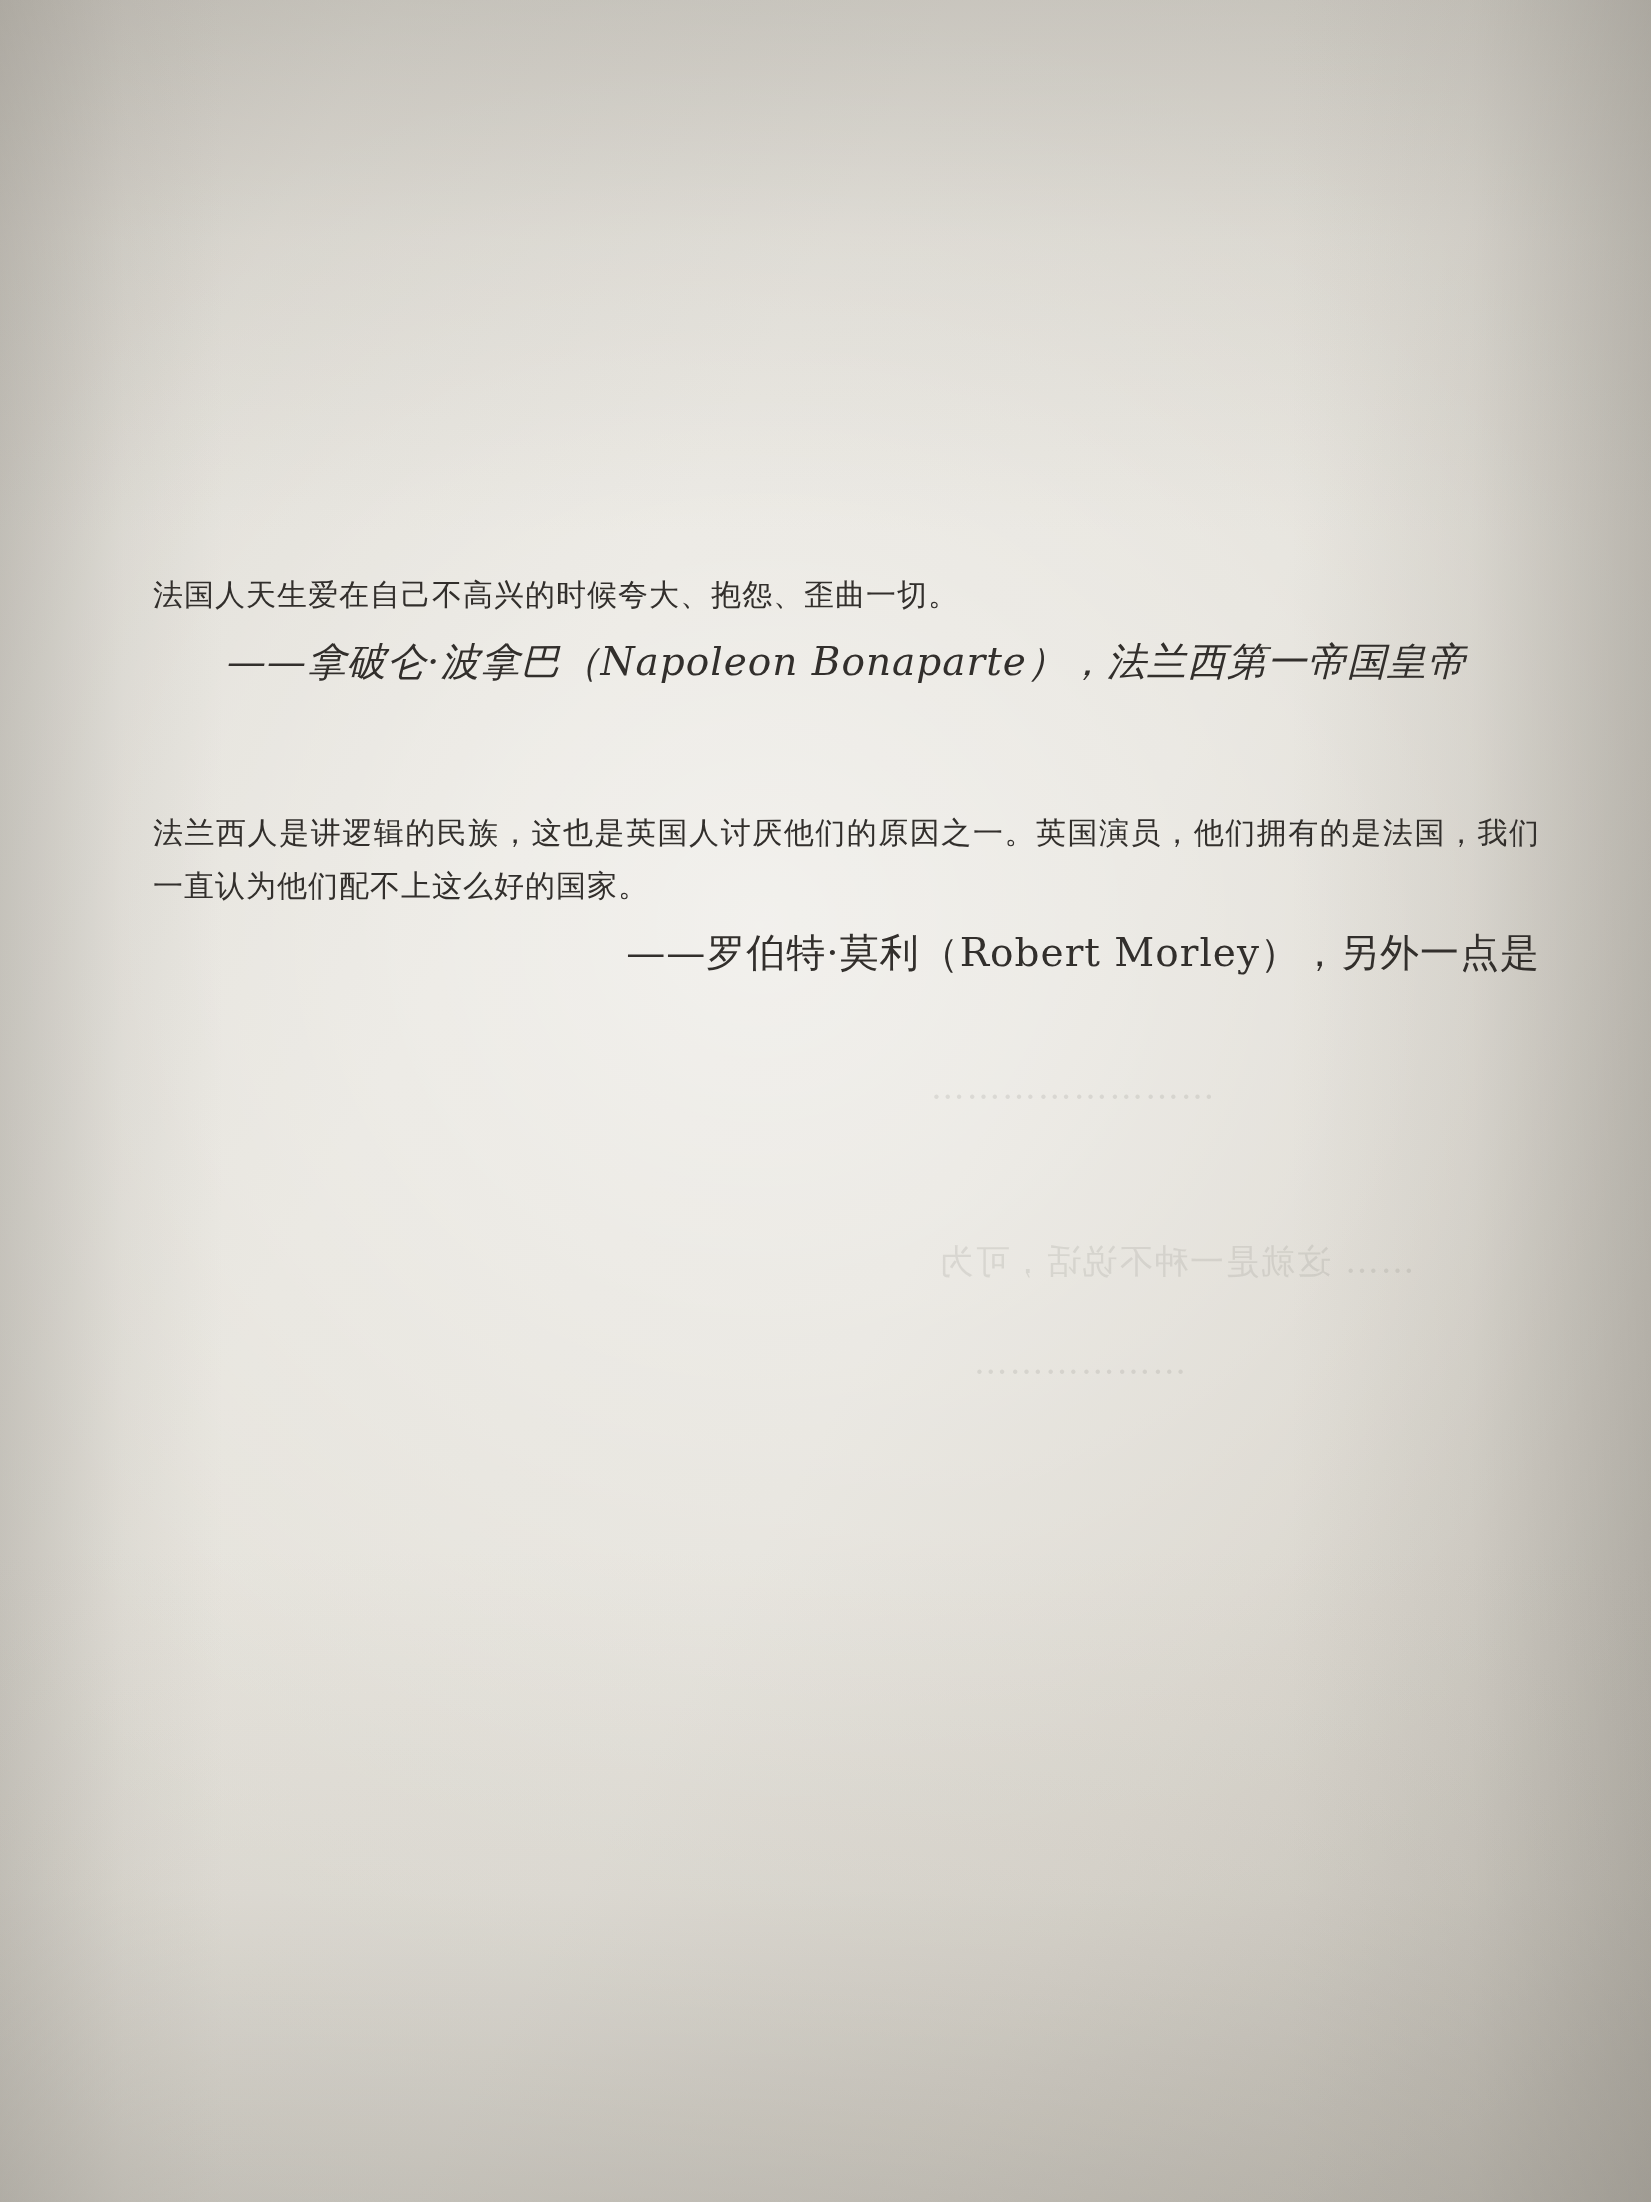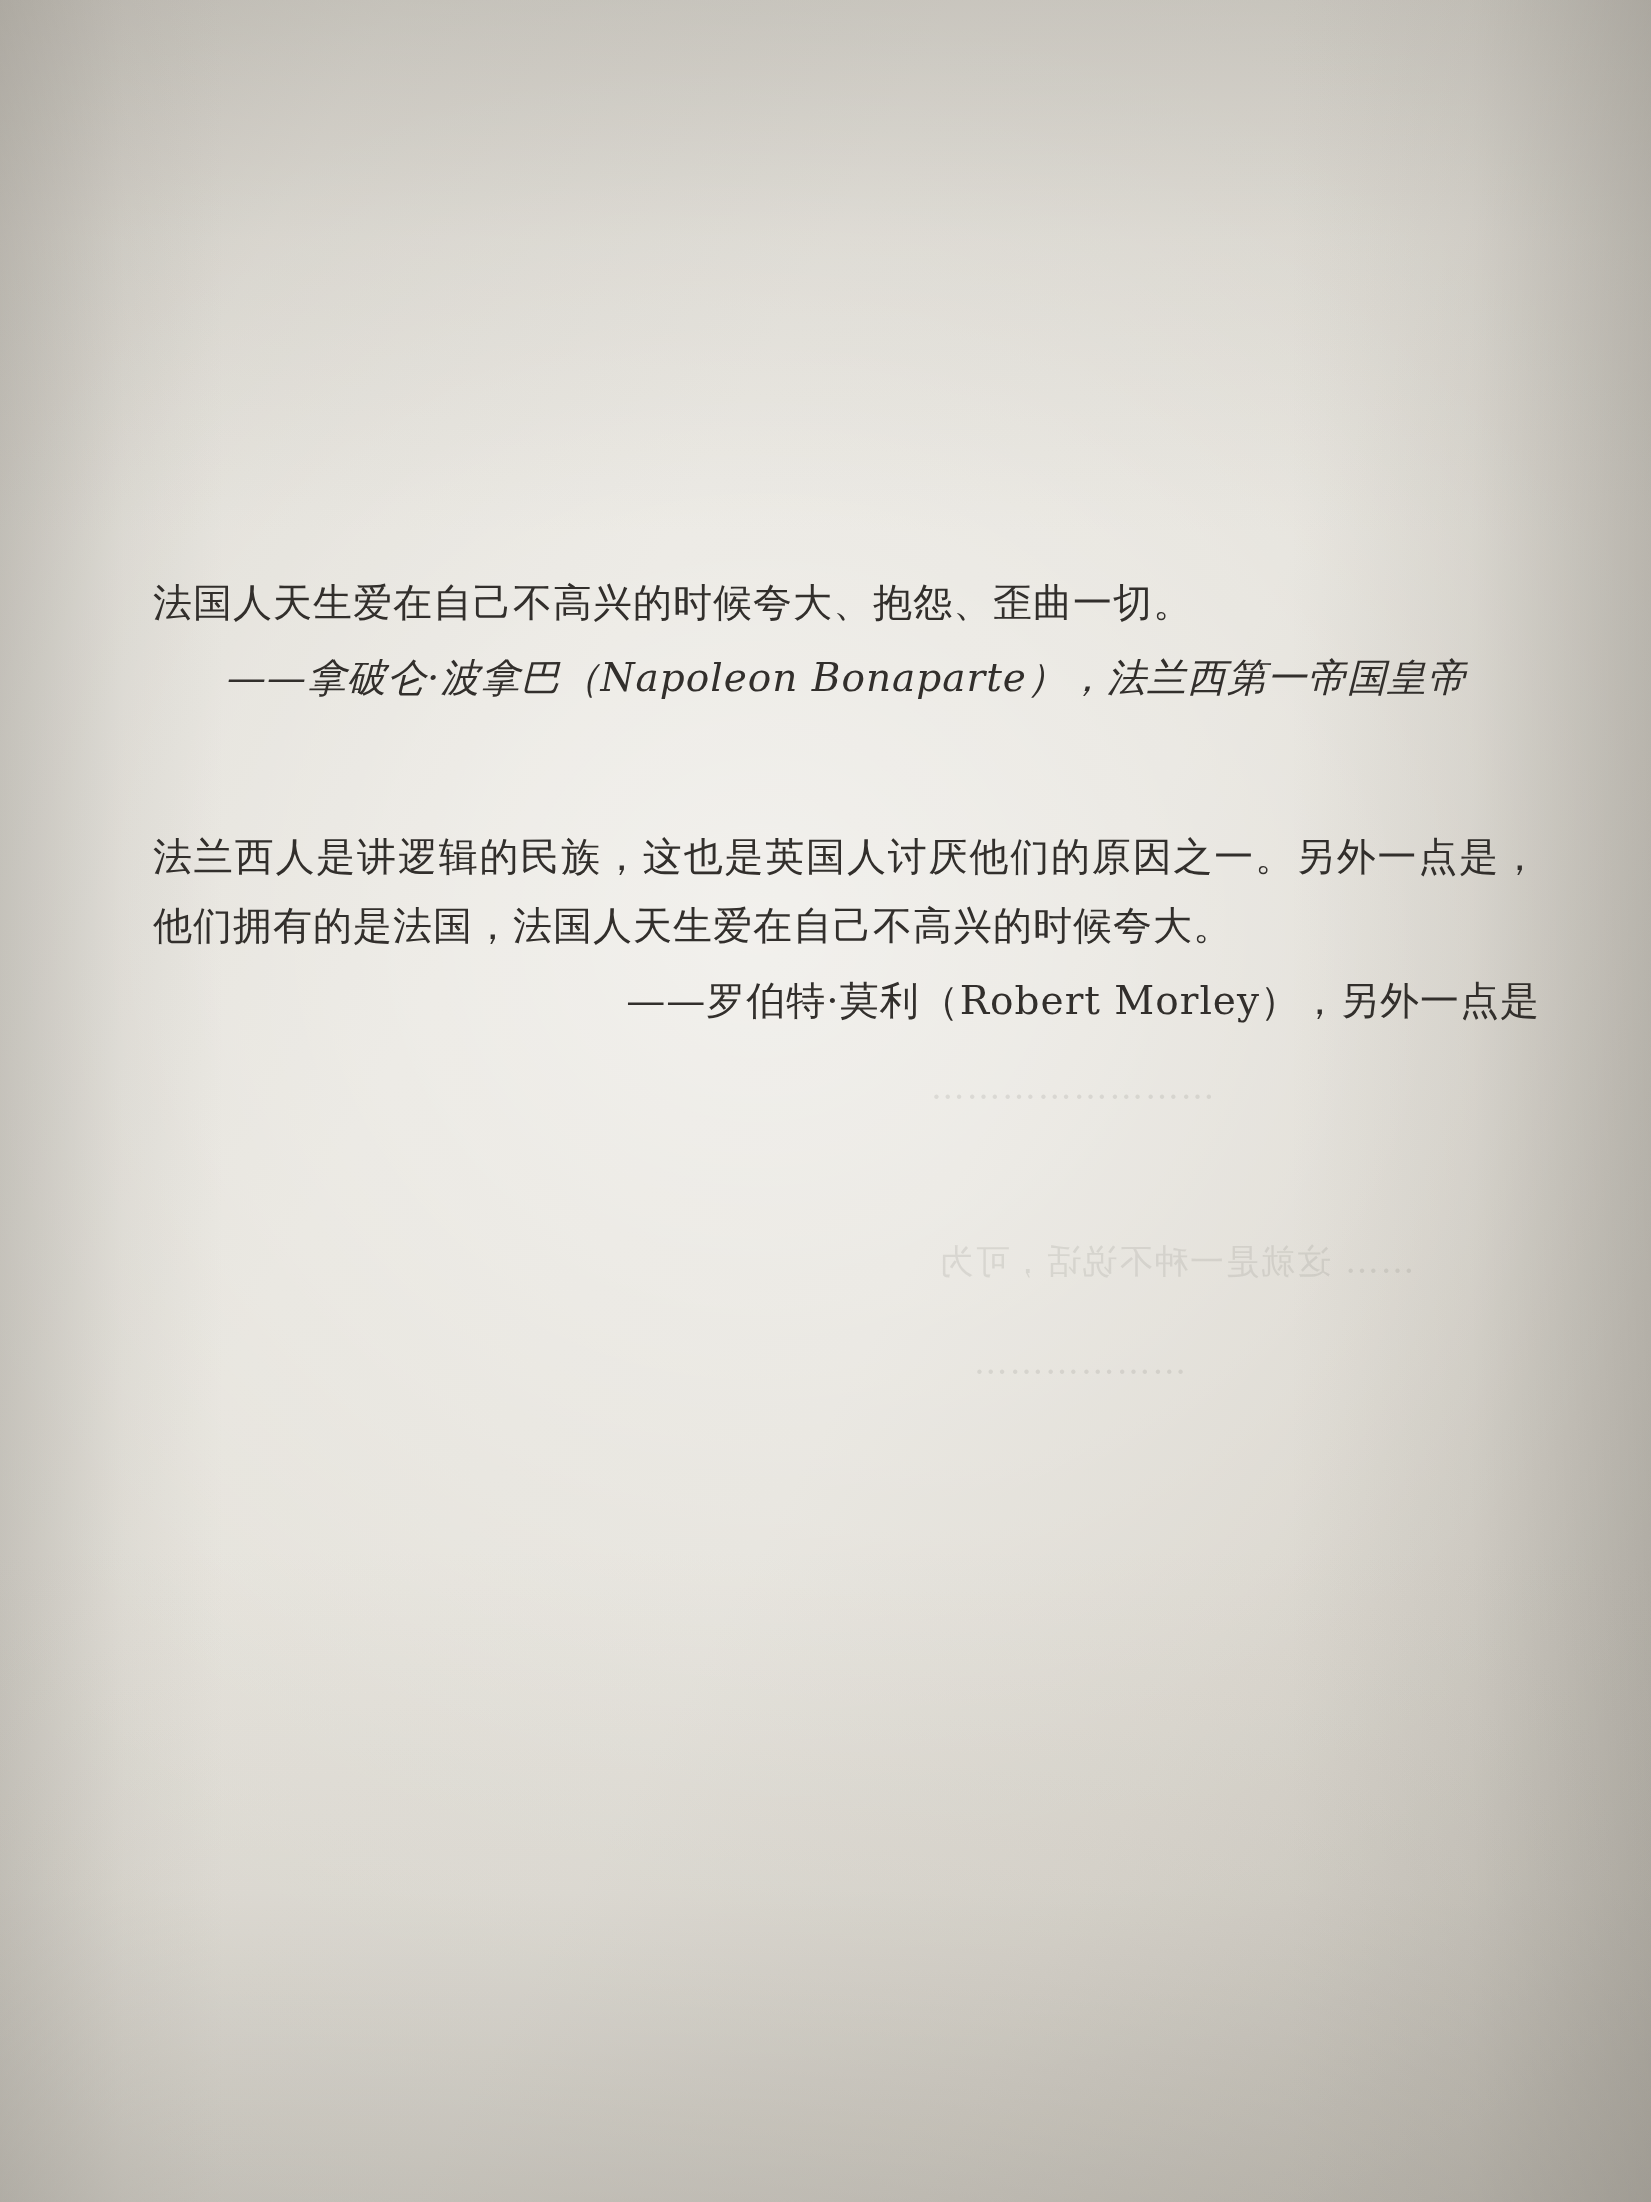--- a/index.html
+++ b/index.html
@@ -74,21 +74,21 @@
     width: 1387px;
     color: #2c2a28;
   }
 
   .quote {
     margin: 0 0 110px 0;
   }
   .quote:last-child { margin-bottom: 0; }
 
   .q-body {
-    font-size: 39px;
+    font-size: 30px;
     line-height: 1.78;
     letter-spacing: 1px;
     text-align: justify;
     text-justify: inter-ideograph;
     margin: 0;
     text-indent: 0;
     color: #322f2c;
   }
   .q-attr {
     font-size: 39px;
@@ -117,19 +117,19 @@
 
   <div class="textblock">
 
     <div class="quote">
       <p class="q-body">法国人天生爱在自己不高兴的时候夸大、抱怨、歪曲一切。</p>
       <p class="q-attr attr-indent-1">——拿破仑·波拿巴（Napoleon Bonaparte），法兰西第一帝国皇帝</p>
     </div>
 
 
     <div class="quote">
-      <p class="q-body">法兰西人是讲逻辑的民族，这也是英国人讨厌他们的原因之一。另外一点是，他们拥有的是法国，法国人天生爱在自己不高兴的时候夸大。</p>
+      <p class="q-body">法兰西人是讲逻辑的民族，这也是英国人讨厌他们的原因之一。英国演员，他们拥有的是法国，我们一直认为他们配不上这么好的国家。</p>
       <p class="q-attr attr-right">——罗伯特·莫利（Robert Morley），另外一点是</p>
     </div>
 
   </div>
 </div>
 
 
 </body></html>

